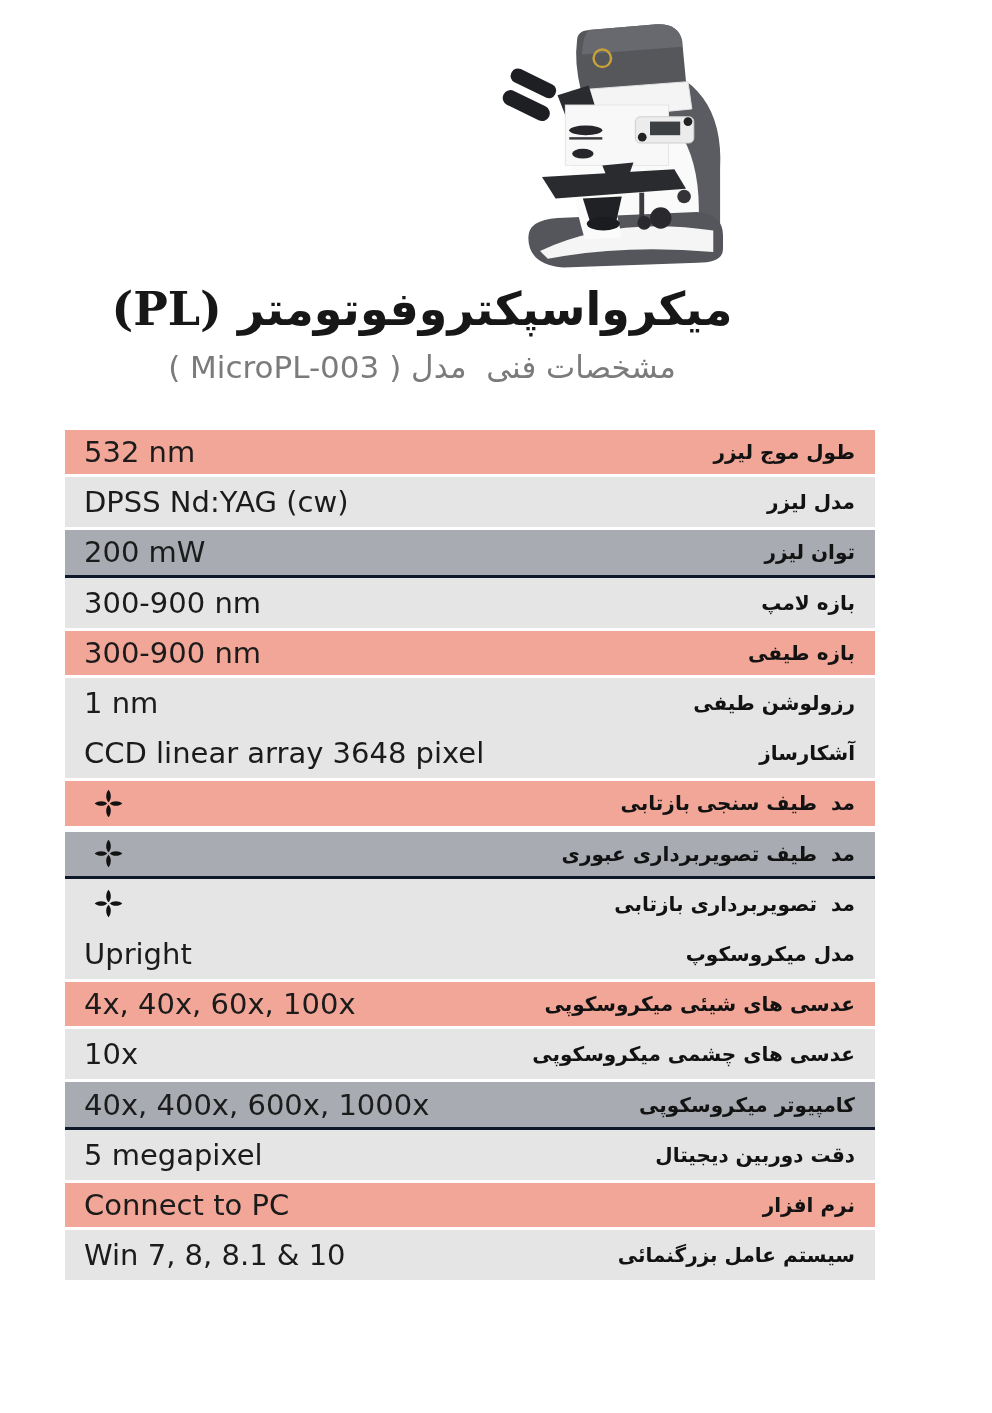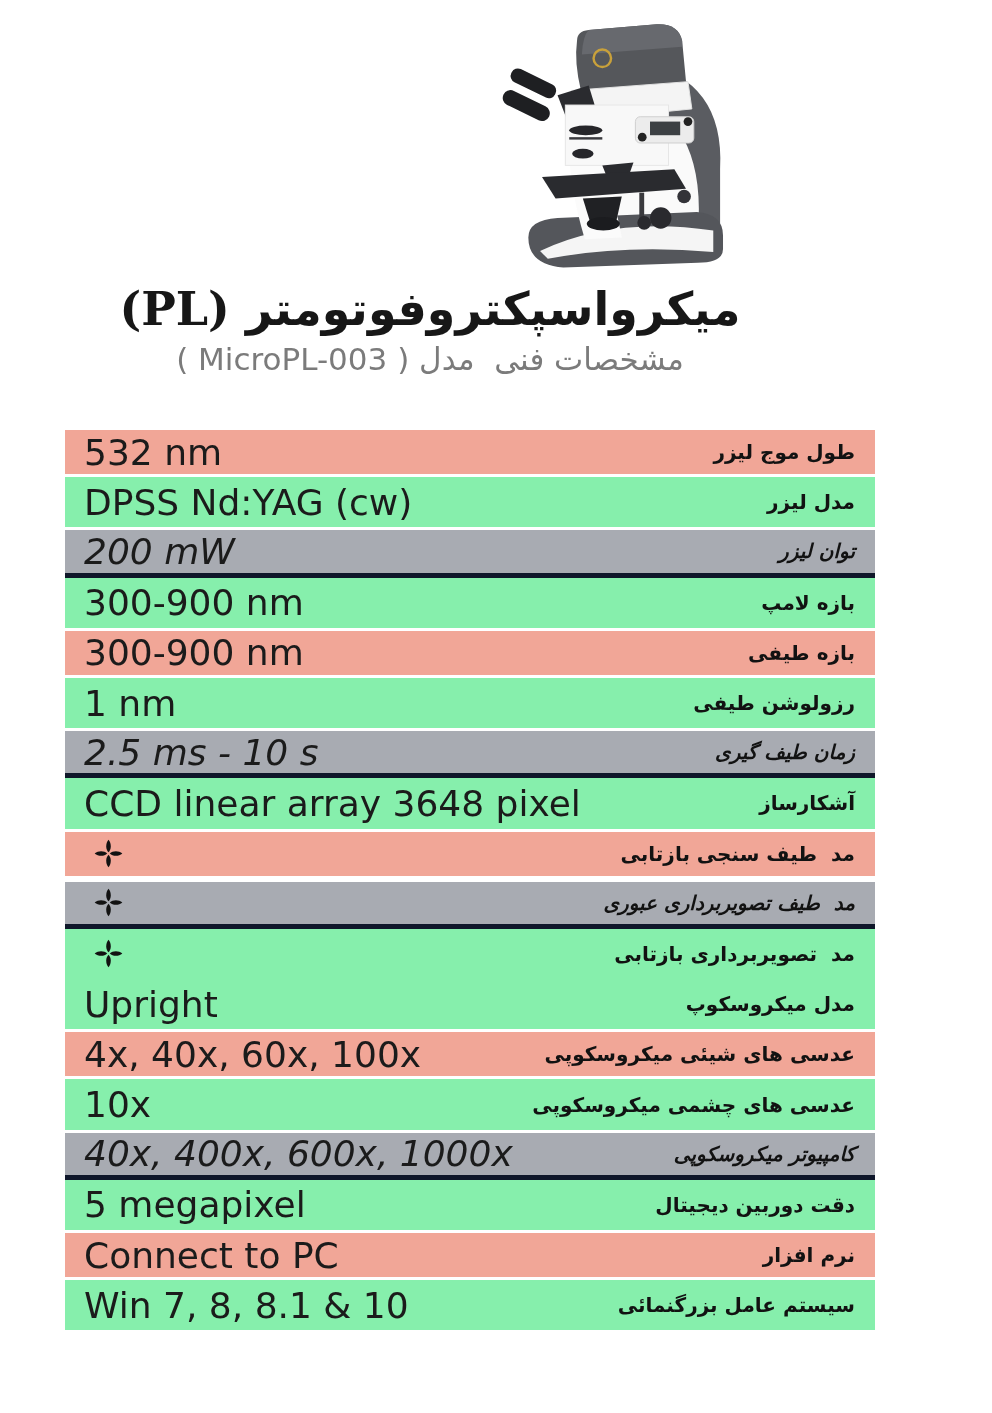--- a/index.html
+++ b/index.html
@@ -11,42 +11,42 @@
   html,body{margin:0;padding:0;}
   body{
     width:992px;height:1413px;background:#ffffff;position:relative;
     font-family:"DejaVu Sans","Liberation Sans",sans-serif;
     overflow:hidden;
   }
   .product{
     position:absolute;left:468px;top:10px;width:292px;height:266px;
   }
   .header{
-    position:absolute;top:282px;left:100px;width:660px;text-align:center;
+    position:absolute;top:282px;left:92px;width:660px;text-align:center;
   }
   .title{
     direction:rtl;font-size:46px;font-weight:700;color:#171717;
     line-height:1.2;white-space:pre;letter-spacing:0;
   }
   .title .latin{font-family:"DejaVu Serif","Liberation Serif",serif;font-weight:700;}
   .subtitle{
-    direction:rtl;font-size:31px;color:var(--subtitle);margin-top:4px;white-space:pre;
+    direction:rtl;font-size:31px;color:var(--subtitle);margin-top:12px;white-space:pre;
   }
   .spec-table{
     position:absolute;left:65px;top:427px;width:810px;
   }
   .row{
     display:flex;align-items:center;justify-content:space-between;
     height:50.2px;box-sizing:border-box;
   }
   .row.salmon{background:var(--salmon);border-top:3px solid #fff;border-bottom:3px solid #fff;background-clip:padding-box;}
-  .row.gray{background:var(--gray);border-top:3px solid #fff;border-bottom:5px solid #0f172a;background-clip:padding-box;font-style:italic;}
-  .row.white{background:#86efac;}
+  .row.gray{background:var(--gray);border-top:3px solid #fff;border-bottom:3px solid #0f172a;background-clip:padding-box;}
+  .row.white{background:#e5e5e5;}
   .value{
-    font-size:36px;color:var(--text);padding-left:19px;direction:ltr;
+    font-size:29px;color:var(--text);padding-left:19px;direction:ltr;
     display:flex;align-items:center;white-space:pre;
   }
   .label{
     font-size:20px;font-weight:700;color:#121212;padding-right:20px;
     direction:rtl;white-space:pre;
   }
   .petal-icon{width:35px;height:35px;margin-left:7px;display:block;}
 </style>
 </head>
 <body>
@@ -125,24 +125,20 @@
       <div class="value">300-900 nm</div>
       <div class="label" dir="rtl">بازه لامپ</div>
     </div>
     <div class="row salmon">
       <div class="value">300-900 nm</div>
       <div class="label" dir="rtl">بازه طیفی</div>
     </div>
     <div class="row white">
       <div class="value">1 nm</div>
       <div class="label" dir="rtl">رزولوشن طیفی</div>
-    </div>
-    <div class="row gray">
-      <div class="value">2.5 ms - 10 s</div>
-      <div class="label" dir="rtl">زمان طیف گیری</div>
     </div>
     <div class="row white">
       <div class="value">CCD linear array 3648 pixel</div>
       <div class="label" dir="rtl">آشکارساز</div>
     </div>
     <div class="row salmon">
       <div class="value"><svg class="petal-icon" viewBox="0 0 40 40" aria-hidden="true">
           <g fill="#121212">
             <path d="M20 18.5 C16.8 15.5, 16.2 8.5, 20 4.2 C23.8 8.5, 23.2 15.5, 20 18.5 Z"></path>
             <path d="M20 18.5 C16.8 15.5, 16.2 8.5, 20 4.2 C23.8 8.5, 23.2 15.5, 20 18.5 Z" transform="rotate(90 20 20)"></path>

